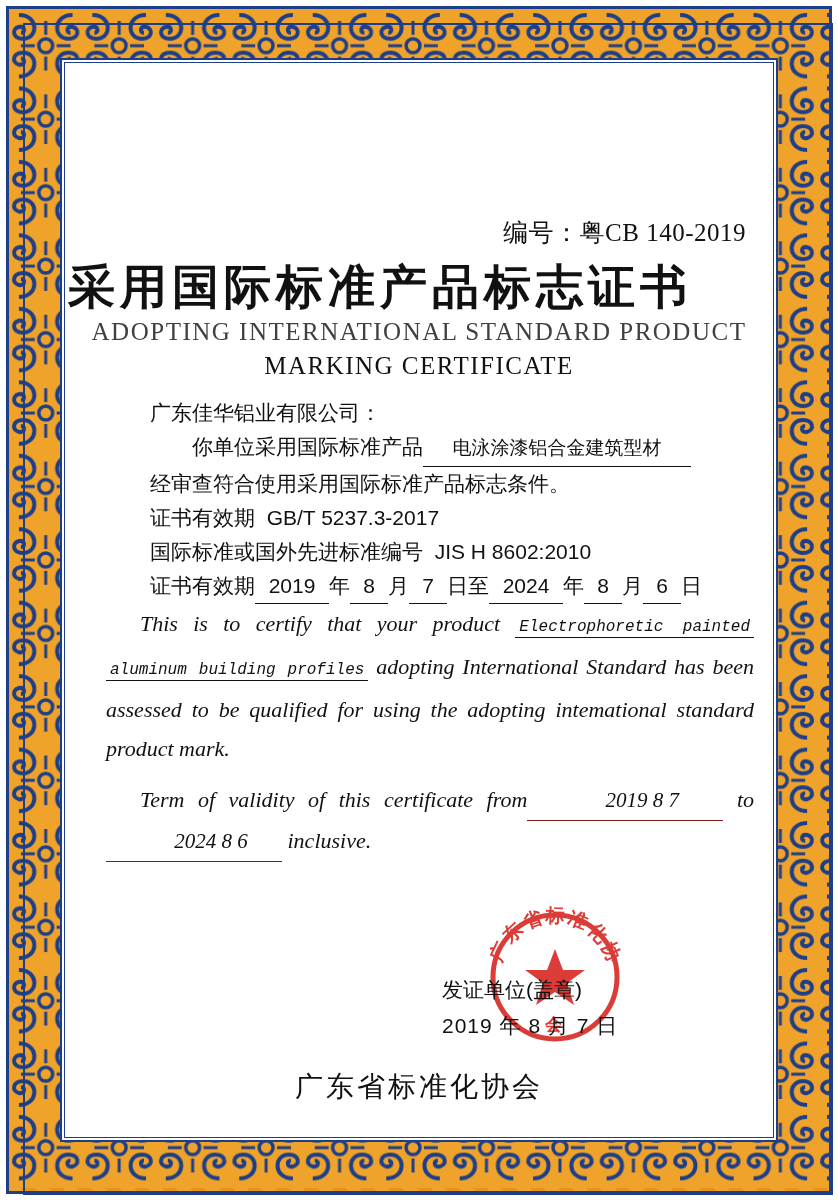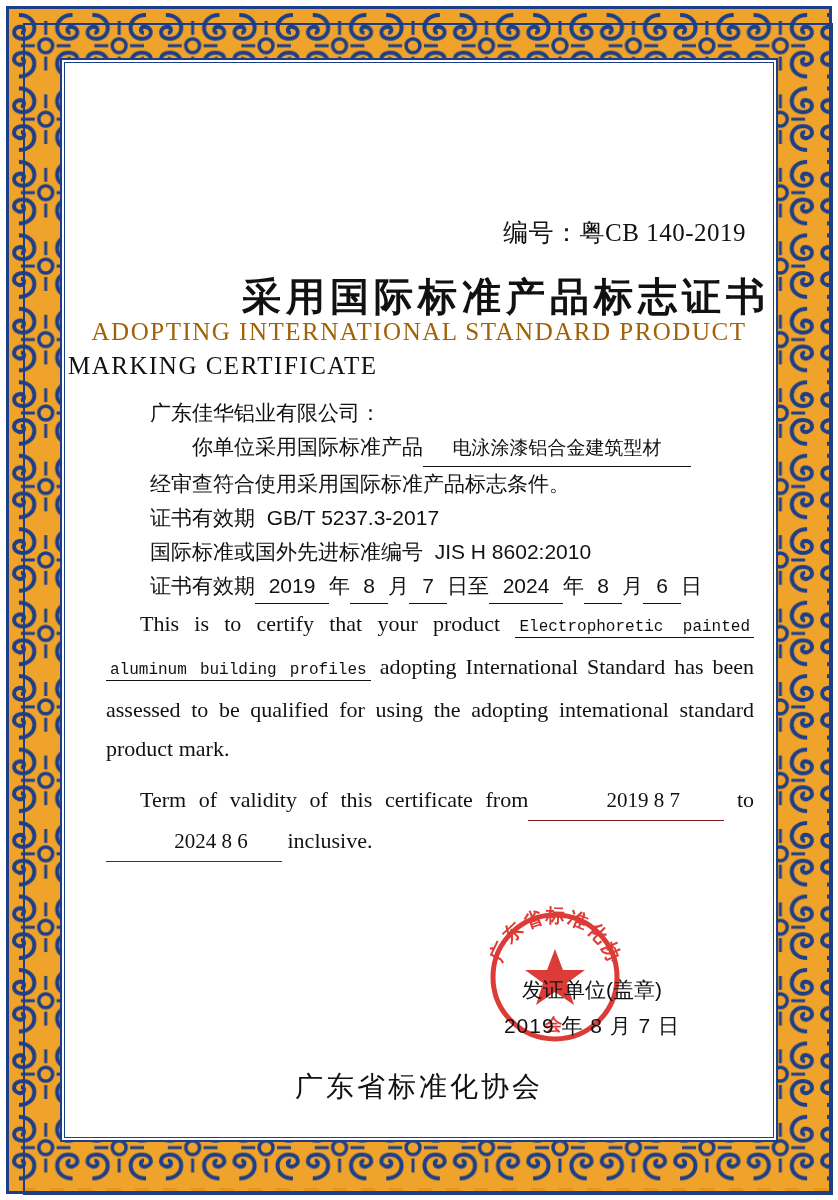--- a/index.html
+++ b/index.html
@@ -85,45 +85,45 @@
     top: 150px;
     font-size: 25px;
     font-family: "Liberation Serif", serif;
     color: #111;
     letter-spacing: 0.5px;
   }
 
   
   .title-cn {
     position: absolute;
-    top: 204px;
+    top: 190px;
     width: 100%;
-    text-align: right;
-    font-size: 39px;
+    text-align: left;
+    font-size: 47px;
     letter-spacing: 5px;
     font-weight: bold;
     font-family: "Liberation Serif", serif;
     color: #111;
     white-space: nowrap;
   }
   .title-en1 {
     position: absolute;
     top: 252px;
     width: 100%;
     text-align: center;
     font-size: 25px;
     letter-spacing: 1.5px;
     font-family: "Liberation Serif", serif;
-    color: #a16207;
+    color: #404040;
   }
   .title-en2 {
     position: absolute;
     top: 286px;
     width: 100%;
-    text-align: left;
+    text-align: center;
     font-size: 25px;
     letter-spacing: 1.5px;
     font-family: "Liberation Serif", serif;
     color: #111;
   }
 
   
   .body-cn {
     position: absolute;
     left: 38px;
@@ -153,20 +153,21 @@
   .body-en {
     position: absolute;
     left: 38px;
     top: 538px;
     width: 648px;
     font-size: 22px;
     line-height: 39px;
     font-family: "Liberation Serif", serif;
     color: #111;
     text-align: justify;
+    font-style: italic;
   }
   .mono-fill {
     font-family: "Liberation Mono", monospace;
     font-size: 16px;
     border-bottom: 1px solid #111;
     padding: 0 4px 1px 4px;
   }
   .en-indent { text-indent: 34px; }
 
   .ul-en {
@@ -178,21 +179,20 @@
   }
   .ul-from { width: 196px; }
   .ul-to   { width: 176px; }
 
   
   .issuer {
     position: absolute;
     right: 28px;
     top: 906px;
     width: 300px;
-    text-align: center;
     font-size: 21px;
     font-family: "Liberation Sans", sans-serif;
     line-height: 36px;
     color: #111;
   }
   .issuer .date { letter-spacing: 1px; }
 
   
   .seal {
     position: absolute;

